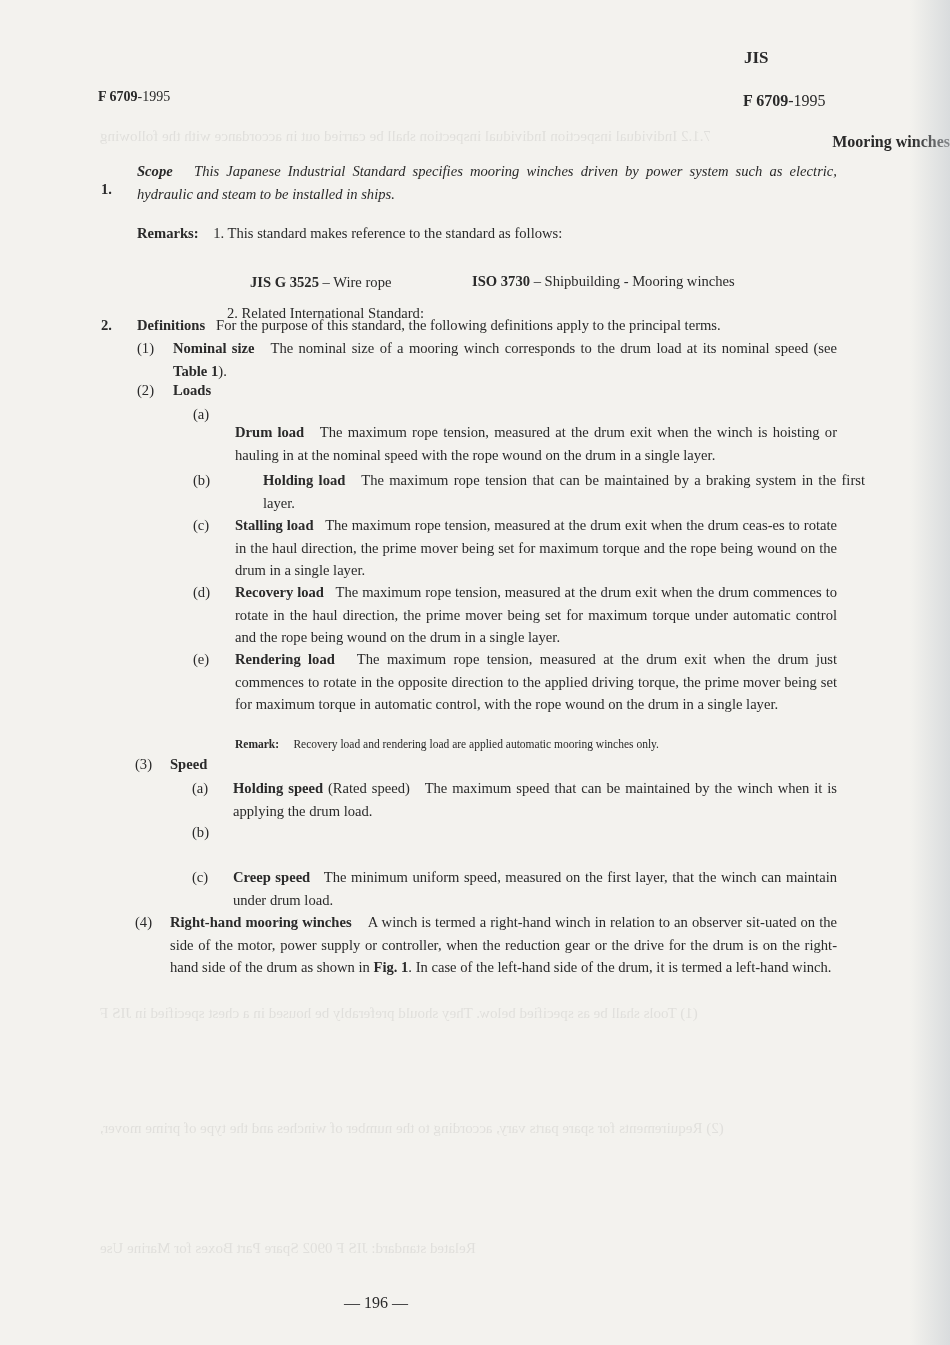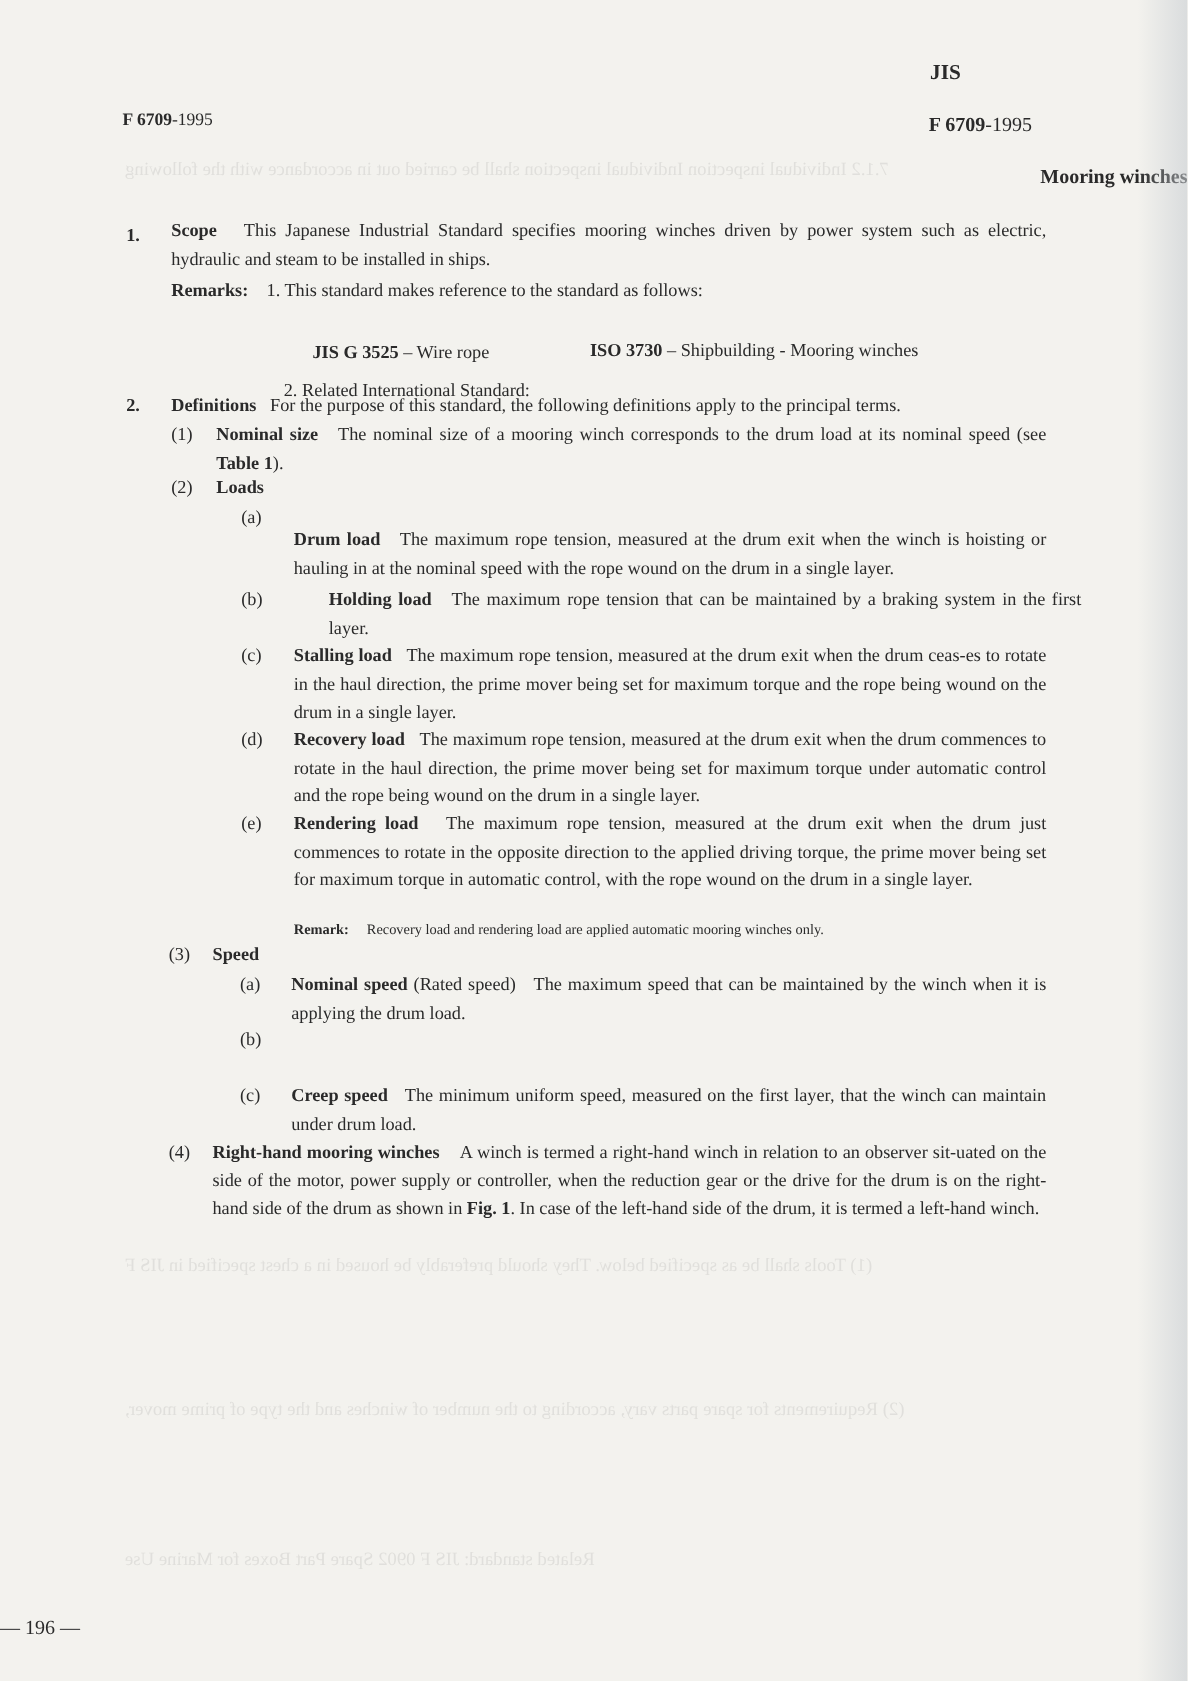--- a/index.html
+++ b/index.html
@@ -17,42 +17,42 @@
   }
   .ghost { position: absolute; color: rgba(90,90,90,0.12); font-size: 15px; white-space: nowrap; }
   .hdr-jis { position: absolute; left: 744px; top: 48px; font-size: 17px; font-weight: bold; }
   .hdr-left { position: absolute; left: 98px; top: 89px; font-size: 14px; }
   .hdr-right { position: absolute; left: 743px; top: 92px; font-size: 16px; }
   .hdr-left b, .hdr-right b { font-weight: bold; }
   .title { position: absolute; left: 0; width: 950px; top: 133px; text-align: right; font-size: 16px; font-weight: bold; }
   .block { position: absolute; font-size: 14.6px; line-height: 22.5px; text-align: justify; }
   .block b { font-weight: bold; }
   .small { font-size: 11.5px; line-height: 14px; }
-  .page-num { position: absolute; left: 0; width: 752px; top: 1294px; font-size: 16px; }
+  .page-num { position: absolute; left: 0; width: 752px; top: 1294px; text-align: center; font-size: 16px; }
 </style>
 </head>
 <body>
 
 <div class="page">
 
   <div class="ghost" style="left:100px;top:128px;transform:scaleX(-1);">7.1.2 Individual inspection  Individual inspection shall be carried out in accordance with the following</div>
   <div class="ghost" style="left:100px;top:1005px;transform:scaleX(-1);">(1)  Tools shall be as specified below.  They should preferably be housed in a chest specified in JIS F</div>
   <div class="ghost" style="left:100px;top:1120px;transform:scaleX(-1);">(2)  Requirements for spare parts vary, according to the number of winches and the type of prime mover,</div>
   <div class="ghost" style="left:100px;top:1240px;transform:scaleX(-1);">Related standard:   JIS F 0902 Spare Part Boxes for Marine Use</div>
 
   <div class="hdr-jis">JIS</div>
   <div class="hdr-left"><b>F 6709</b><span>-1995</span></div>
   <div class="hdr-right"><b>F 6709</b><span>-1995</span></div>
 
   <div class="title">Mooring winches</div>
 
   <div class="block" style="left:101px;top:178px;width:736px;">
     <b>1.</b>
   </div>
-  <div class="block" style="left:137px;top:174px;width:700px;text-indent:0;">
+  <div class="block" style="left:137px;top:160px;width:700px;text-indent:0;font-style:italic;">
     <b>Scope</b>&nbsp;&nbsp;&nbsp;<span>This Japanese Industrial Standard specifies mooring winches driven by power system such as electric, hydraulic and steam to be installed in ships.</span>
   </div>
   <div class="block" style="left:137px;top:222px;width:700px;">
     <b>Remarks:</b>&nbsp;&nbsp;&nbsp;&nbsp;<span>1. This standard makes reference to the standard as follows:</span>
   </div>
   <div class="block" style="left:250px;top:245px;margin-top:26px;">
     <b>JIS G 3525</b><span> – Wire rope</span>
   </div>
   <div class="block" style="left:227px;top:268px;margin-top:34px;">
     <span>2. Related International Standard:</span>
@@ -101,21 +101,21 @@
 
   <div class="block small" style="left:235px;top:737px;width:602px;">
     <b>Remark:</b>&nbsp;&nbsp;&nbsp;&nbsp;&nbsp;<span>Recovery load and rendering load are applied automatic mooring winches only.</span>
   </div>
 
   <div class="block" style="left:135px;top:753px;">(3)</div>
   <div class="block" style="left:170px;top:753px;"><b>Speed</b></div>
 
   <div class="block" style="left:192px;top:777px;">(a)</div>
   <div class="block" style="left:233px;top:777px;width:604px;">
-    <b>Nominal speed</b><span> (Rated speed)</span>&nbsp;&nbsp;&nbsp;<span>The maximum speed that can be maintained by the winch when it is applying the drum load.</span>
+    <b>Holding speed</b><span> (Rated speed)</span>&nbsp;&nbsp;&nbsp;<span>The maximum speed that can be maintained by the winch when it is applying the drum load.</span>
   </div>
 
   <div class="block" style="left:192px;top:821px;">(b)</div>
 
   <div class="block" style="left:192px;top:866px;">(c)</div>
   <div class="block" style="left:233px;top:866px;width:604px;">
     <b>Creep speed</b>&nbsp;&nbsp;&nbsp;<span>The minimum uniform speed, measured on the first layer, that the winch can maintain under drum load.</span>
   </div>
 
   <div class="block" style="left:135px;top:911px;">(4)</div>

